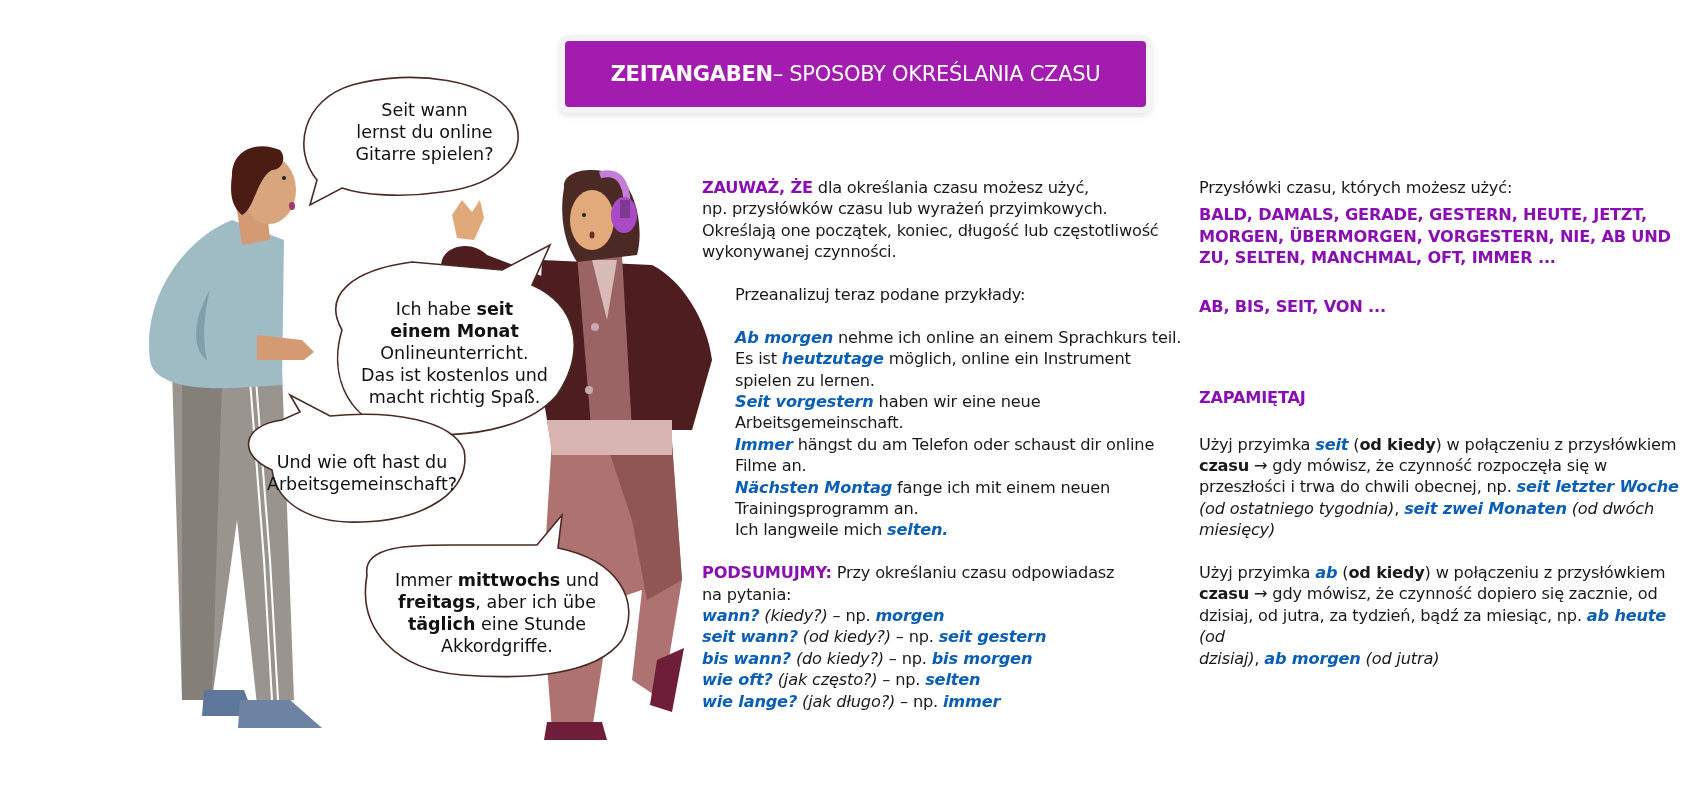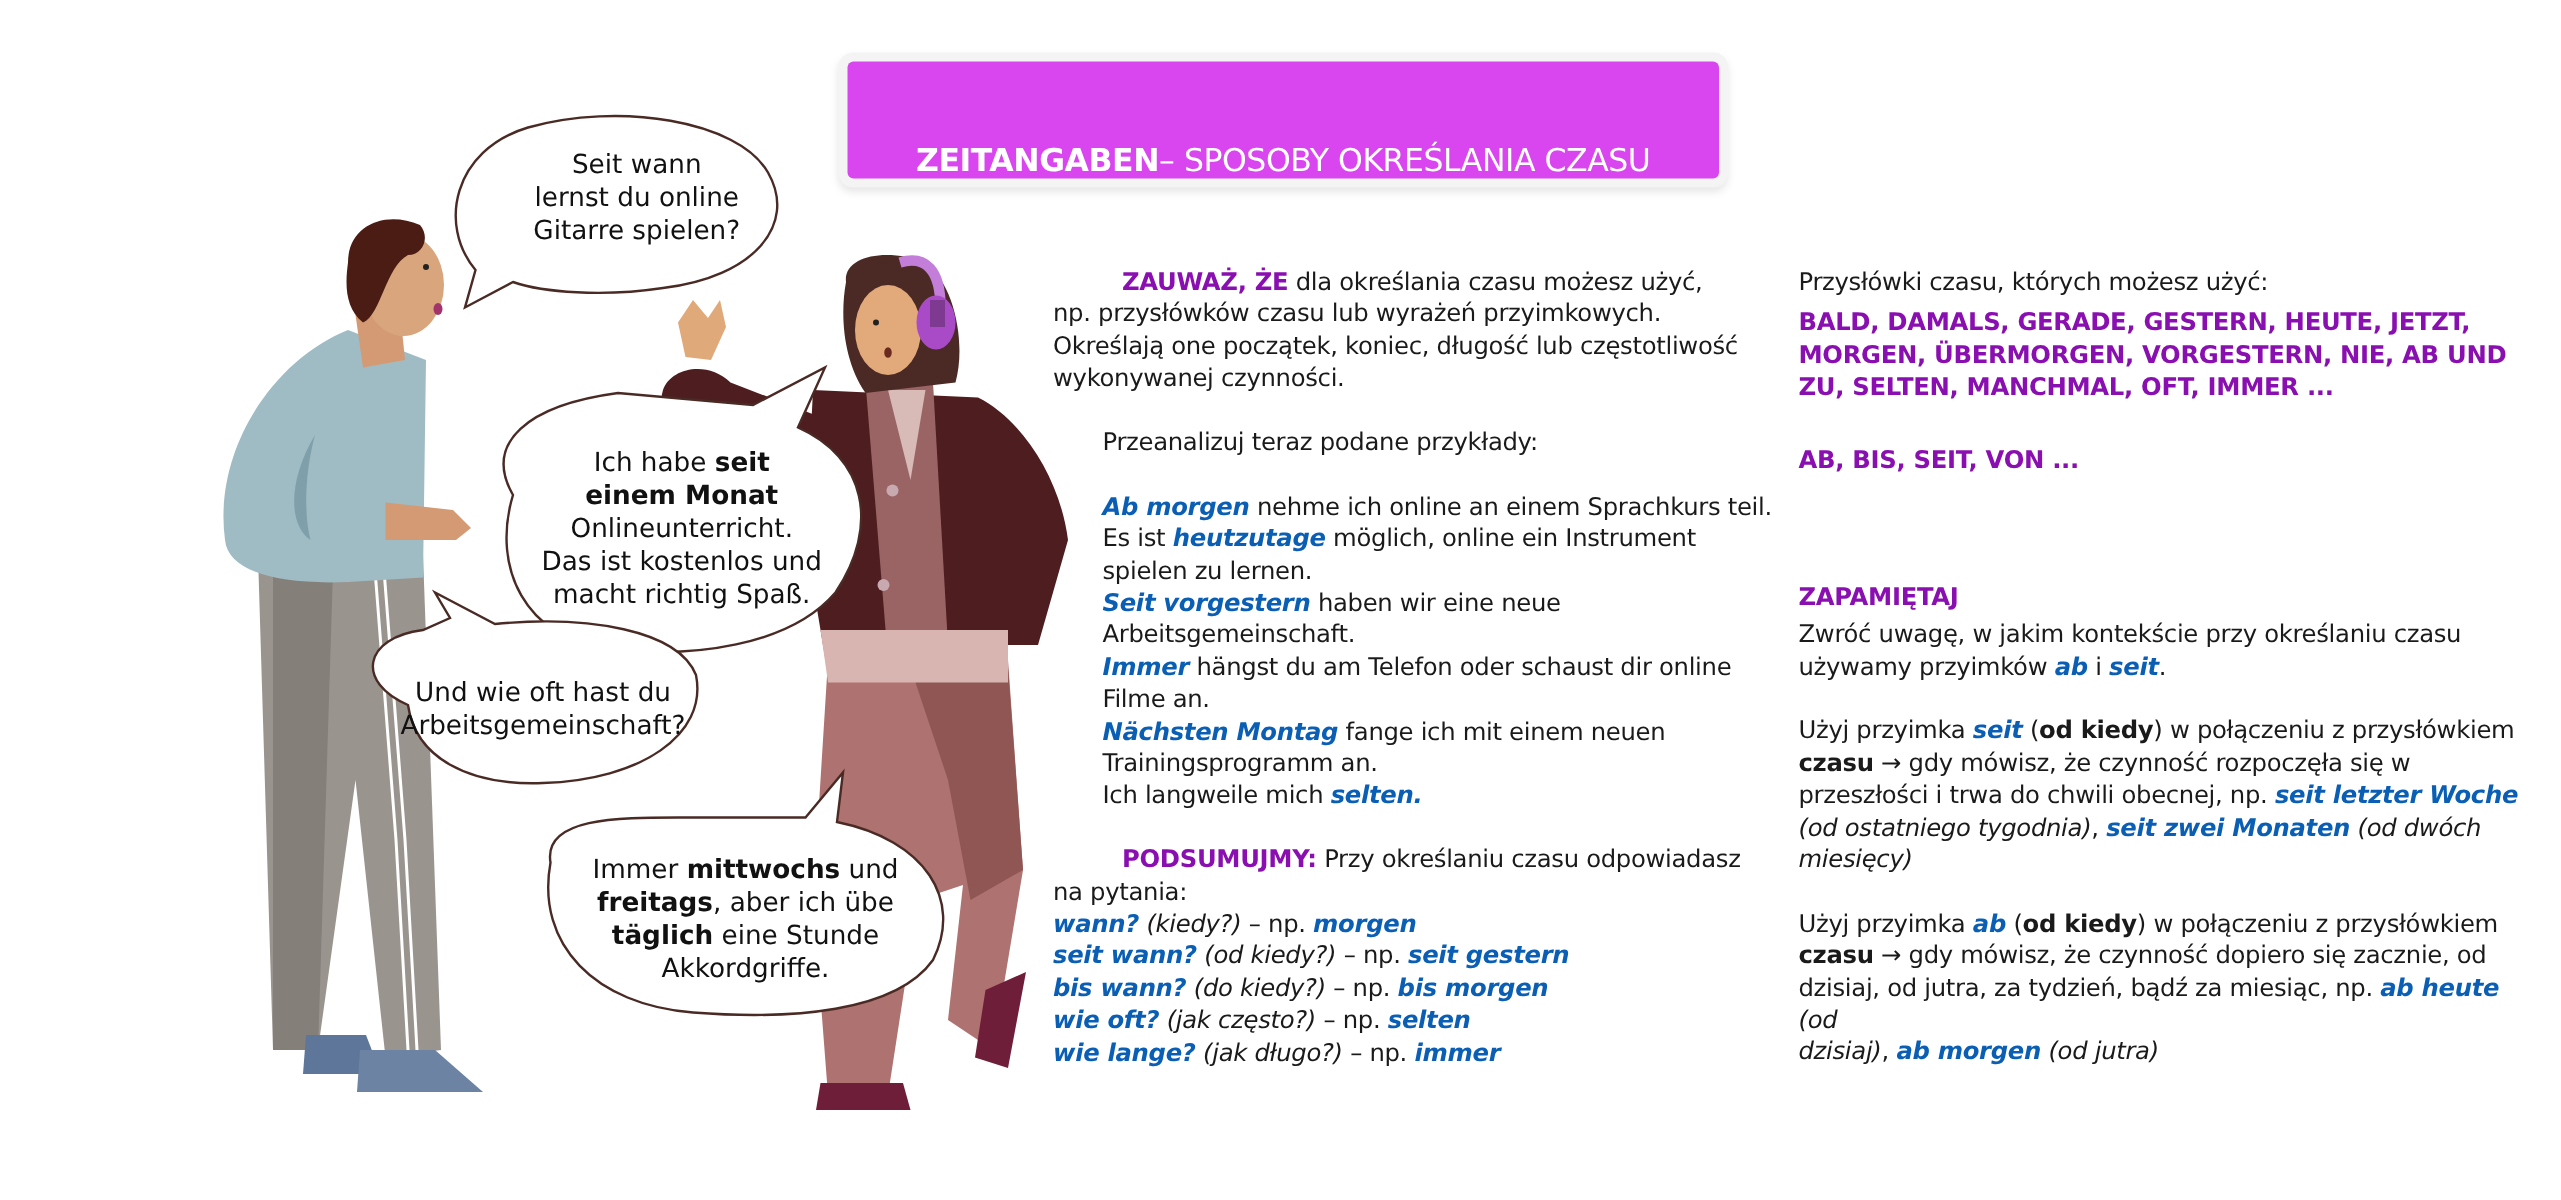--- a/index.html
+++ b/index.html
@@ -1,28 +1,28 @@
 <!DOCTYPE html>
 <html><head>
 <meta charset="utf-8">
 <style>
   html, body { margin:0; padding:0; background:#ffffff; }
   body { width:1707px; height:800px; position:relative; overflow:hidden;
          font-family:"DejaVu Sans", "Liberation Sans", sans-serif; color:#1a1a1a; }
-  .title-box { position:absolute; left:565px; top:41px; width:581px; height:78px;
-    background:#d946ef; border-radius:4px; box-shadow:0 0 0 6px #f4f4f4, 0 3px 6px 6px rgba(0,0,0,0.10);
-    display:flex; align-items:flex-end; justify-content:center; color:#fff; font-size:21px; letter-spacing:-0.3px; }
+  .title-box { position:absolute; left:565px; top:41px; width:581px; height:66px;
+    background:#a21caf; border-radius:4px; box-shadow:0 0 0 6px #f4f4f4, 0 3px 6px 6px rgba(0,0,0,0.10);
+    display:flex; align-items:center; justify-content:center; color:#fff; font-size:21px; letter-spacing:-0.3px; }
   .title-box b { font-weight:bold; }
   .col { position:absolute; font-size:16.2px; line-height:21.4px; letter-spacing:-0.2px; }
   .mid { left:702px; top:177px; width:490px; }
   .right { left:1199px; top:177px; width:485px; }
   .p { margin:0; }
   .gap { height:21.4px; }
   .indent { padding-left:33px; }
-  .purple { color:#8a0fb0; font-weight:bold;margin-left:46px; }
+  .purple { color:#8a0fb0; font-weight:bold; }
   .purple-cap { color:#8a0fb0; font-weight:bold; font-size:16.2px; }
   .blue { color:#0a5fb5; font-weight:bold; font-style:italic; }
   .it { font-style:italic; }
   .bold { font-weight:bold; }
   .boldit { font-weight:bold; }
   .adv-list { color:#8a0fb0; font-weight:bold; font-size:16.2px; line-height:21.4px; margin-top:6px; }
 
   .scene { position:absolute; left:0; top:0; width:700px; height:800px;margin-left:32px; }
   .bubble { position:absolute; text-align:center; font-size:17.5px; line-height:22px; color:#111;
             display:flex; align-items:center; justify-content:center; }
@@ -174,24 +174,20 @@
   <p class="p">Przysłówki czasu, których możesz użyć:</p>
   <div class="adv-list">
     <div>BALD, DAMALS, GERADE, GESTERN, HEUTE, JETZT,</div>
     <div>MORGEN, ÜBERMORGEN, VORGESTERN, NIE, AB UND</div>
     <div>ZU, SELTEN, MANCHMAL, OFT, IMMER ...</div>
   </div>
   <div class="gap"></div>
   <div class="adv-list">AB, BIS, SEIT, VON ...</div>
   <div class="gap"></div>
   <div class="purple-cap" style="margin-bottom:4px;margin-top:48px;">ZAPAMIĘTAJ</div>
-  <p class="p">
-    <span>Zwróć uwagę, w jakim kontekście przy określaniu czasu</span><br>
-    <span>używamy przyimków </span><span class="blue">ab</span><span> i </span><span class="blue">seit</span><span>.</span>
-  </p>
   <div class="gap"></div>
   <p class="p">
     <span>Użyj przyimka </span><span class="blue">seit</span><span> (</span><span class="boldit">od kiedy</span><span>) w połączeniu z przysłówkiem</span><br>
     <span class="bold">czasu</span><span> → gdy mówisz, że czynność rozpoczęła się w</span><br>
     <span>przeszłości i trwa do chwili obecnej, np. </span><span class="blue">seit letzter Woche</span><br>
     <span class="it">(od ostatniego tygodnia)</span><span>, </span><span class="blue">seit zwei Monaten</span><span class="it"> (od dwóch</span><br>
     <span class="it">miesięcy)</span>
   </p>
   <div class="gap"></div>
   <p class="p">

